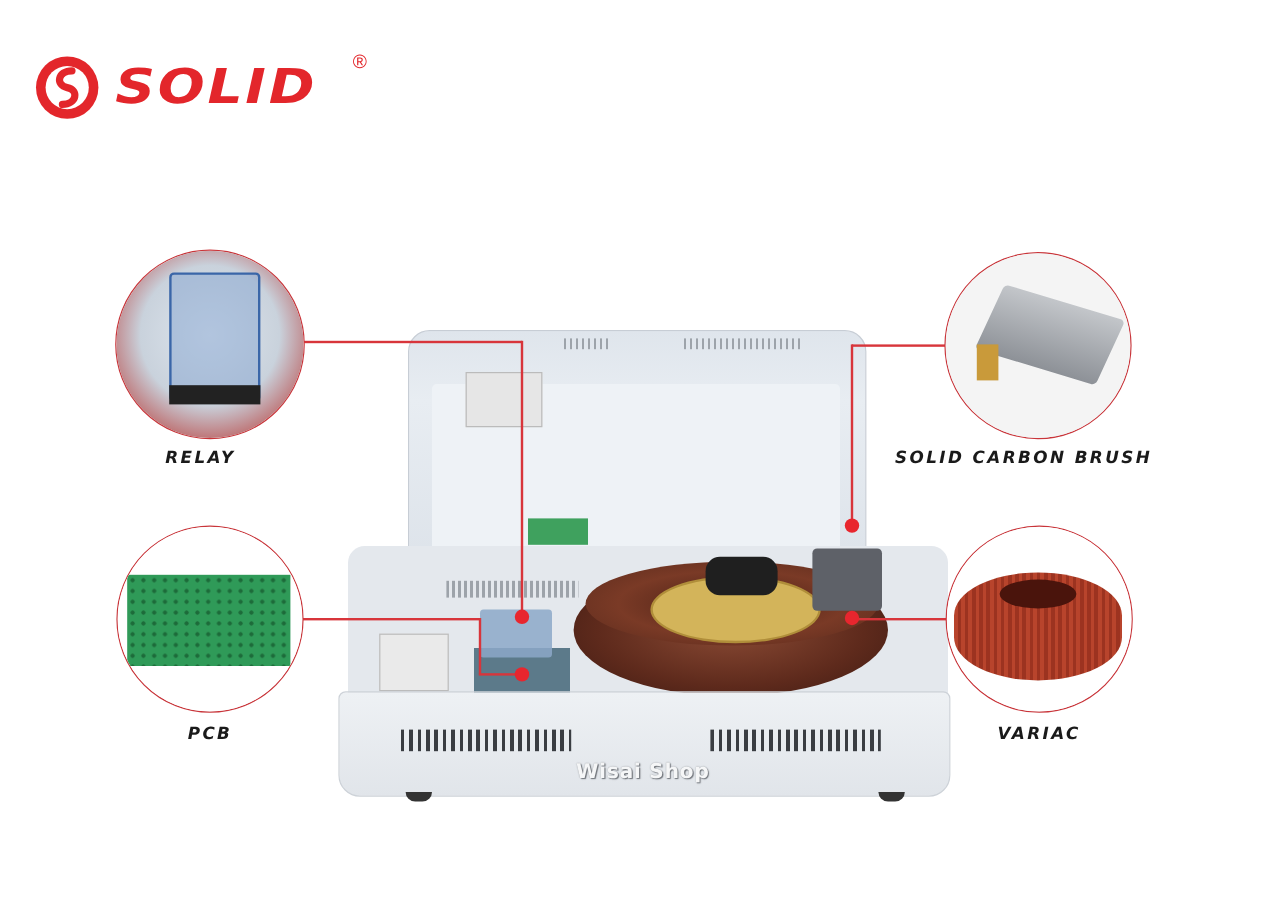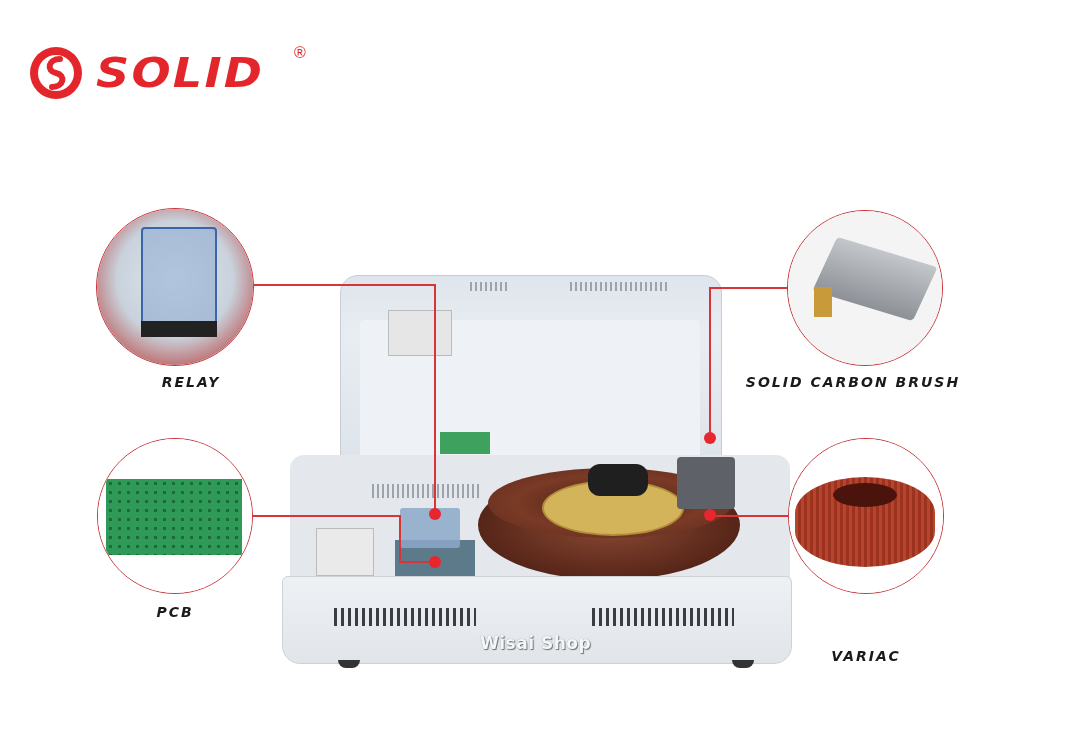--- a/index.html
+++ b/index.html
@@ -106,21 +106,21 @@
 
 <div class="abs line" style="left:710px;top:515px;width:80px;height:1.5px;"></div>
 <div class="abs dot" style="left:710px;top:515px;"></div>
 
 <div class="abs circle" style="left:96px;top:208px;width:158px;height:158px;">
   <div class="relay-img" style="position:relative;">
     <div class="abs relay-body"></div>
     <div class="abs relay-base"></div>
   </div>
 </div>
-<div class="abs label" style="left:112px;top:374px;width:158px;">RELAY</div>
+<div class="abs label" style="left:88px;top:374px;width:158px;">RELAY</div>
 
 <div class="abs circle" style="left:787px;top:210px;width:156px;height:156px;">
   <div class="brush-img" style="position:relative;">
     <div class="abs brush-body"></div>
     <div class="abs brush-tip"></div>
   </div>
 </div>
 <div class="abs label" style="left:740px;top:374px;width:226px;">SOLID CARBON BRUSH</div>
 
 <div class="abs circle" style="left:97px;top:438px;width:156px;height:156px;">
@@ -129,13 +129,13 @@
   </div>
 </div>
 <div class="abs label" style="left:97px;top:604px;width:156px;">PCB</div>
 
 <div class="abs circle" style="left:788px;top:438px;width:156px;height:156px;">
   <div class="variac-img" style="position:relative;">
     <div class="abs variac-ring"></div>
     <div class="abs variac-hole"></div>
   </div>
 </div>
-<div class="abs label" style="left:788px;top:604px;width:156px;margin-top:44px;">VARIAC</div>
+<div class="abs label" style="left:788px;top:604px;width:156px;">VARIAC</div>
 
 </body></html>

